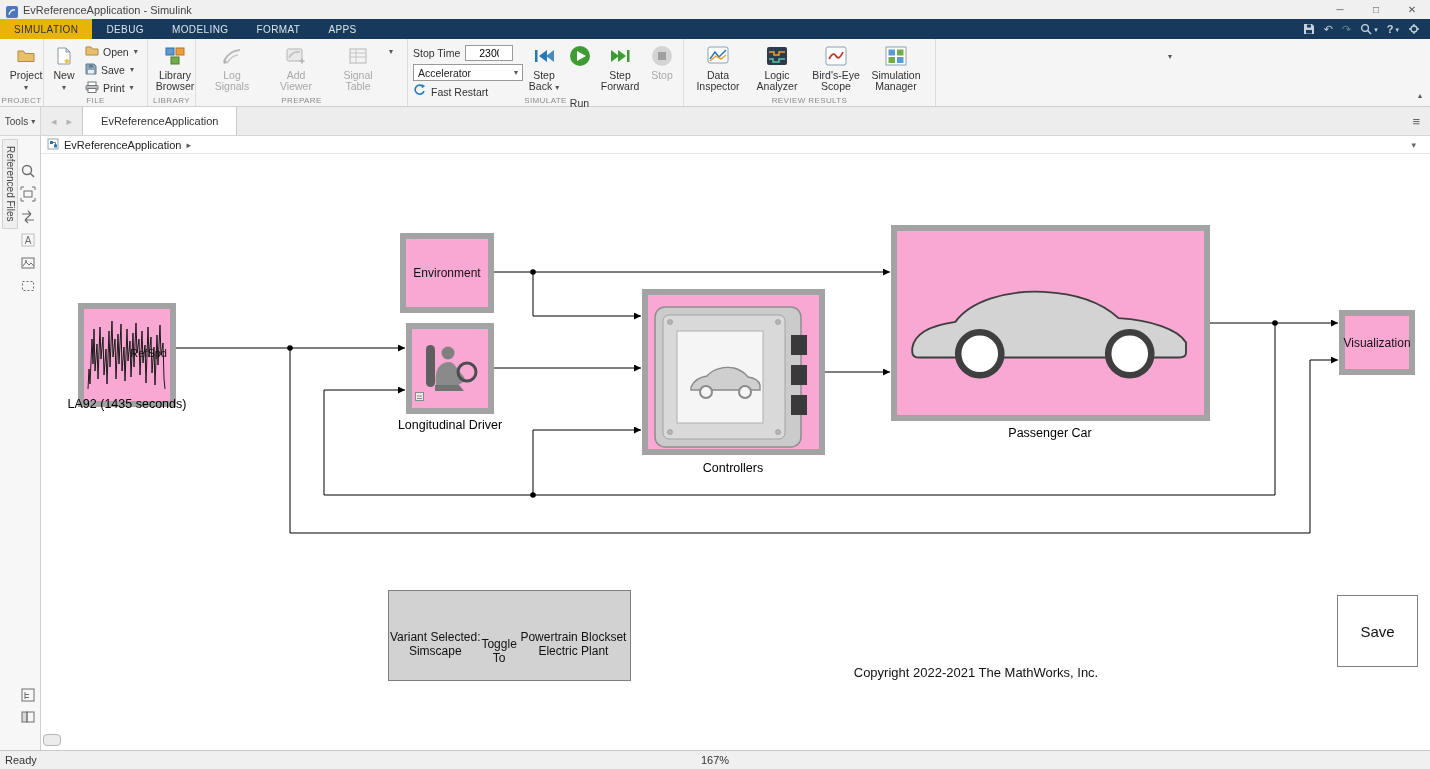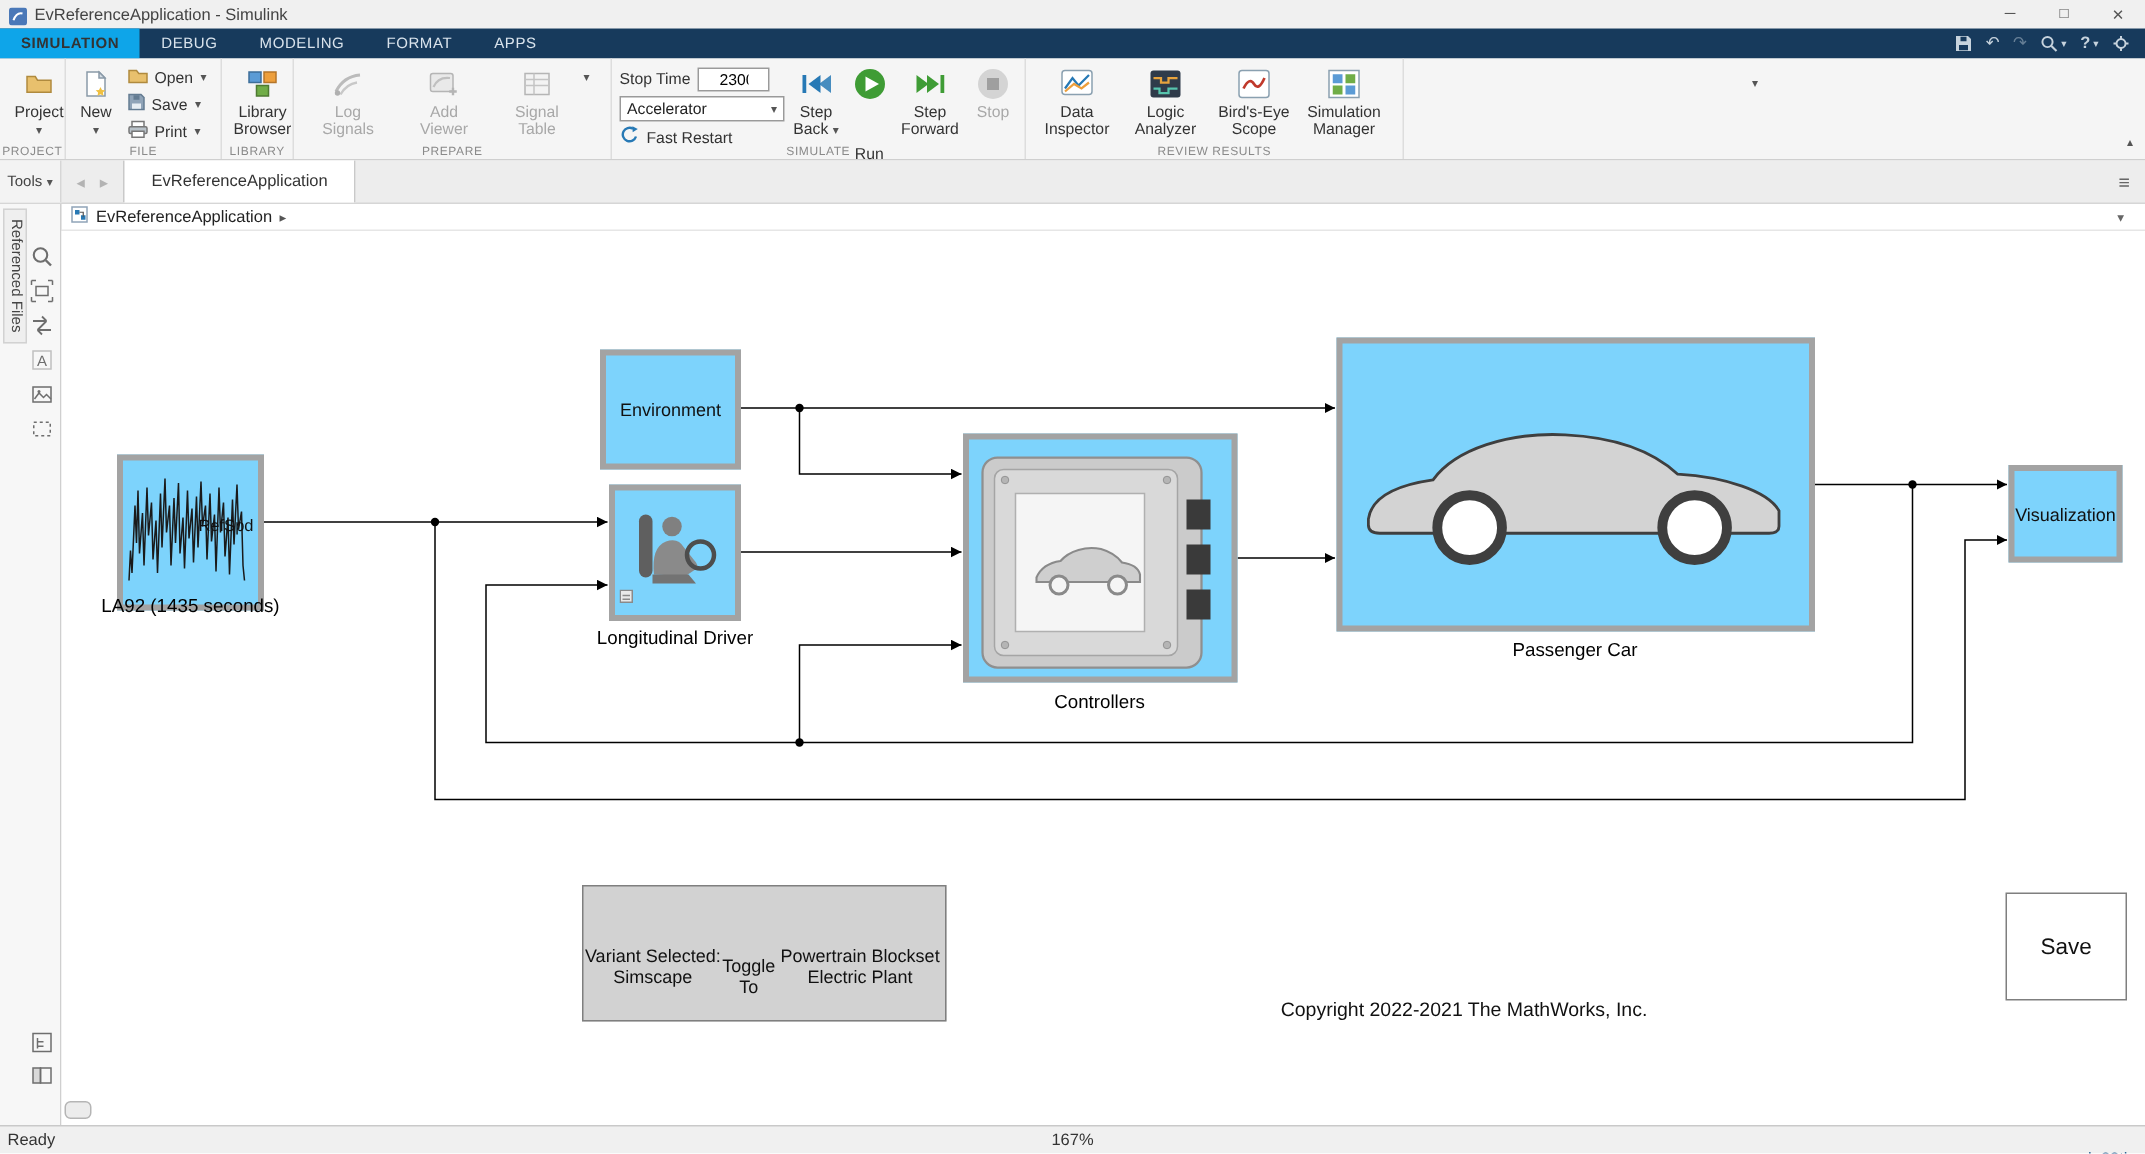--- a/index.html
+++ b/index.html
@@ -10,21 +10,21 @@
   
   .titlebar { position:absolute; top:0; left:0; right:0; height:19px; background:#f0f0f0; display:flex; align-items:center; }
   .titlebar .logo { width:12px; height:12px; margin:0 5px 0 6px; }
   .titlebar .title { font-size:11px; color:#444; }
   .winbtns { margin-left:auto; display:flex; height:100%; }
   .winbtn { width:36px; display:flex; align-items:center; justify-content:center; font-size:10px; color:#555; }
 
   
   .tabrow { position:absolute; top:19px; left:0; right:0; height:20px; background:#173a5c; display:flex; align-items:stretch; }
   .tab { padding:0 14px; display:flex; align-items:center; font-size:10px; letter-spacing:.4px; color:#d9e3ec; }
-  .tab.active { background:#0ea5e9; color:#333;font-weight:bold; }
+  .tab.active { background:#eab308; color:#333; }
   .quick { margin-left:auto; display:flex; align-items:center; gap:9px; padding-right:10px; color:#c7d3dd; font-size:11px; }
   .qi { display:flex; align-items:center; gap:2px; line-height:1; }
   .qdim { opacity:.45; }
   .qcaret { font-size:7px; color:#c7d3dd; }
 
   
   .toolstrip { position:absolute; top:39px; left:0; right:0; height:68px; background:#f5f5f5; border-bottom:1px solid #cfcfcf; display:flex; }
   .sec { position:relative; border-right:1px solid #ddd; padding:4px 5px 12px 5px; display:flex; align-items:flex-start; gap:2px; }
   .sec-label { position:absolute; bottom:1px; left:0; right:0; text-align:center; font-size:8px; letter-spacing:.4px; color:#8a8a8a; white-space:nowrap; }
   .bigbtn { display:flex; flex-direction:column; align-items:center; padding:1px 2px; font-size:10.5px; line-height:11px; color:#333; text-align:center; }
@@ -57,21 +57,21 @@
   
   .sidebar { position:absolute; top:136px; left:0; width:41px; bottom:19px; background:#f7f7f7; border-right:1px solid #cfcfcf; }
   .reftab { position:absolute; top:3px; left:2px; width:16px; padding:6px 1px; background:#efefef; border:1px solid #d2d2d2; writing-mode:vertical-rl; font-size:10px; color:#444; text-align:center; }
   .palette { position:absolute; top:26px; right:2px; width:20px; display:flex; flex-direction:column; gap:5px; align-items:center; }
   .palette .pi, .palbottom .pi { width:18px; height:18px; display:flex; align-items:center; justify-content:center; }
   .palbottom { position:absolute; bottom:24px; right:2px; width:20px; display:flex; flex-direction:column; gap:4px; align-items:center; }
 
   
   .canvas { position:absolute; top:154px; left:41px; right:0; bottom:19px; background:#fff; overflow:hidden; }
   .wires { position:absolute; top:0; left:0; z-index:1; }
-  .blk { position:absolute; background:#7dd3fc; border:4px solid #a3a3a3; z-index:2; }
+  .blk { position:absolute; background:#f9a8d4; border:6px solid #a3a3a3; z-index:2; }
   .blk.centertext { display:flex; align-items:center; justify-content:center; font-size:12px; color:#111; }
   .blklabel { position:absolute; z-index:2; font-size:12.5px; color:#000; text-align:center; }
   .graybtn { position:absolute; z-index:2; background:#d2d2d2; border:1px solid #7f7f7f; display:flex; align-items:center; justify-content:center; font-size:12px; color:#111; text-align:center; }
   .refspd { position:absolute; right:3px; top:38px; font-size:11px; color:#111; z-index:3; }
   .badge { position:absolute; left:3px; bottom:3px; }
   .copyright { position:absolute; z-index:2; font-size:13px; color:#111; text-align:center; }
   .canvaspill { position:absolute; left:2px; bottom:4px; width:18px; height:12px; border:1px solid #b5b5b5; border-radius:4px; background:#ececec; z-index:3; }
 
   
   .statusbar { position:absolute; bottom:0; left:0; right:0; height:19px; background:#f0f0f0; border-top:1px solid #c9c9c9; font-size:11px; color:#333; }

